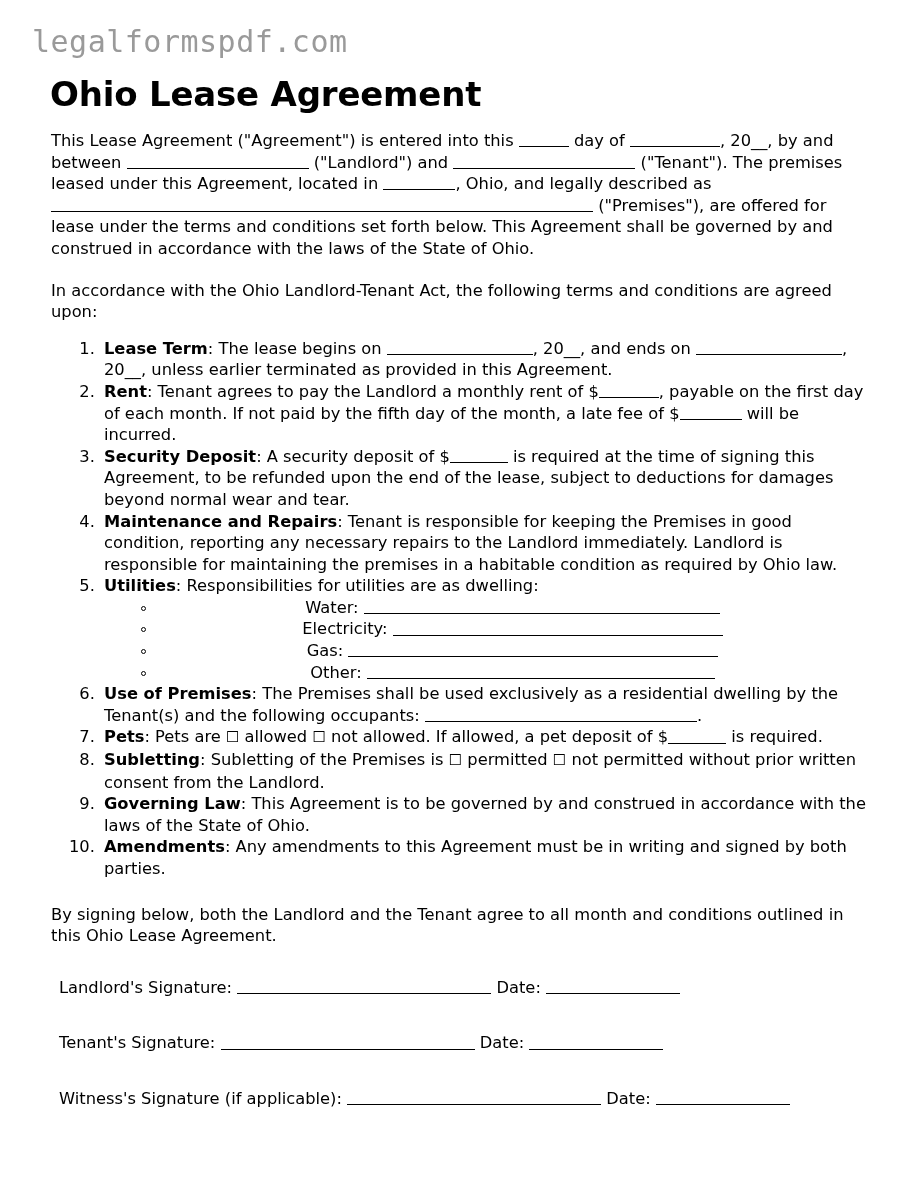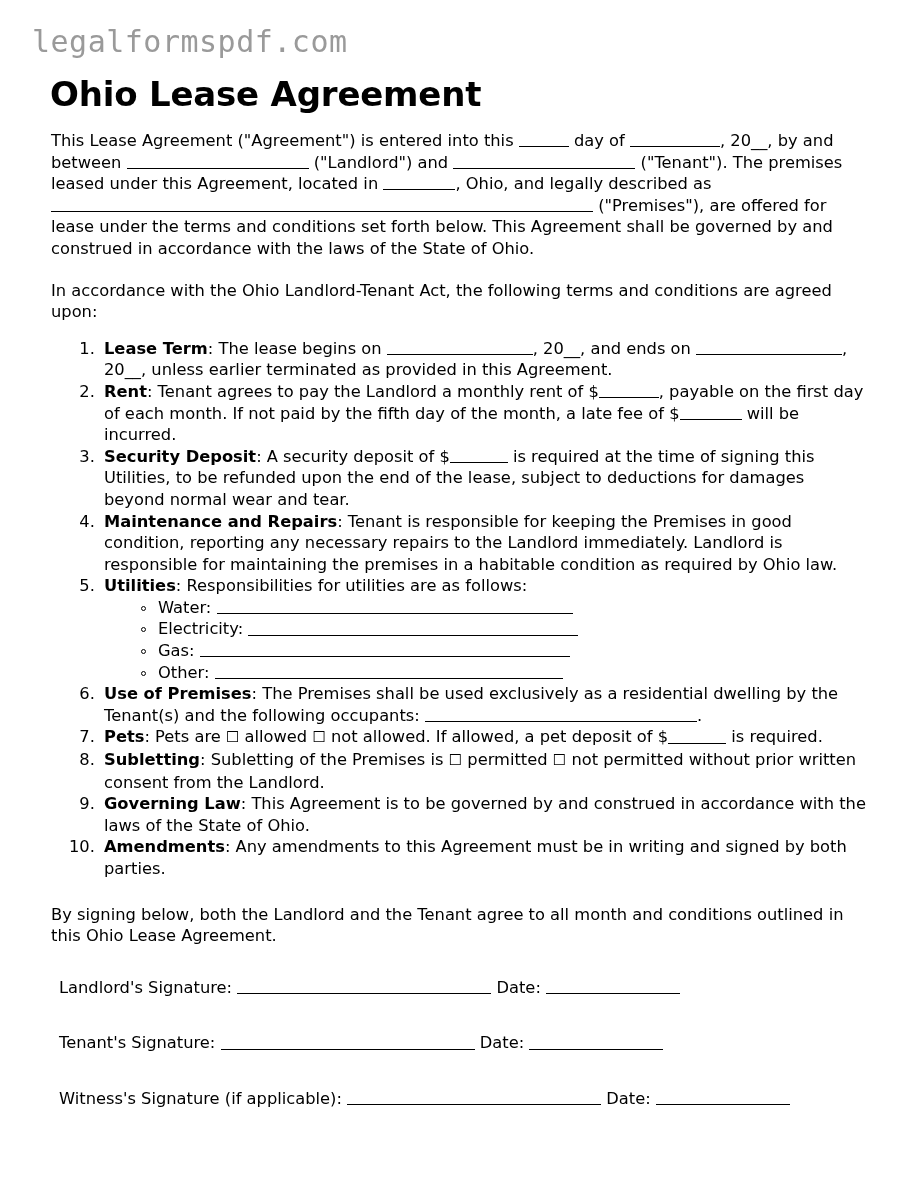--- a/index.html
+++ b/index.html
@@ -82,21 +82,21 @@
   }
 
   ul.utils {
     margin: 0;
     padding: 0 0 0 34px;
     list-style: none;
   }
   ul.utils > li {
     position: relative;
     padding-left: 20px;
-    text-align: left;
+    text-align: center;
   }
   ul.utils > li::before {
     content: "";
     position: absolute;
     left: 3px;
     top: 9px;
     width: 5px;
     height: 5px;
     border: 1px solid #000;
     border-radius: 50%;
@@ -162,25 +162,25 @@
     <p class="para">In accordance with the Ohio Landlord-Tenant Act, the following terms and conditions are agreed upon:</p>
 
     <div class="gap-list"></div>
 
     <ol class="terms">
 
       <li><b>Lease Term</b><span>: The lease begins on </span><span class="blank b-date"></span><span>, 20__, and ends on </span><span class="blank b-date"></span><span>, 20__, unless earlier terminated as provided in this Agreement.</span></li>
 
       <li><b>Rent</b><span>: Tenant agrees to pay the Landlord a monthly rent of $</span><span class="blank b-money"></span><span>, payable on the first day of each month. If not paid by the fifth day of the month, a late fee of $</span><span class="blank b-money2"></span><span> will be incurred.</span></li>
 
-      <li><b>Security Deposit</b><span>: A security deposit of $</span><span class="blank b-short"></span><span> is required at the time of signing this Utilities, to be refunded upon the end of the lease, subject to deductions for damages beyond normal wear and tear.</span></li>
+      <li><b>Security Deposit</b><span>: A security deposit of $</span><span class="blank b-short"></span><span> is required at the time of signing this Agreement, to be refunded upon the end of the lease, subject to deductions for damages beyond normal wear and tear.</span></li>
 
       <li><b>Maintenance and Repairs</b><span>: Tenant is responsible for keeping the Premises in good condition, reporting any necessary repairs to the Landlord immediately. Landlord is responsible for maintaining the premises in a habitable condition as required by Ohio law.</span></li>
 
-      <li><b>Utilities</b><span>: Responsibilities for utilities are as follows:</span>
+      <li><b>Utilities</b><span>: Responsibilities for utilities are as dwelling:</span>
         <ul class="utils">
           <li><span>Water:</span> <span class="blank b-water"></span></li>
           <li><span>Electricity:</span> <span class="blank b-elec"></span></li>
           <li><span>Gas:</span> <span class="blank b-gas"></span></li>
           <li><span>Other:</span> <span class="blank b-other"></span></li>
         </ul>
       </li>
 
       <li><b>Use of Premises</b><span>: The Premises shall be used exclusively as a residential dwelling by the Tenant(s) and the following occupants: </span><span class="blank b-occ"></span><span>.</span></li>
 

